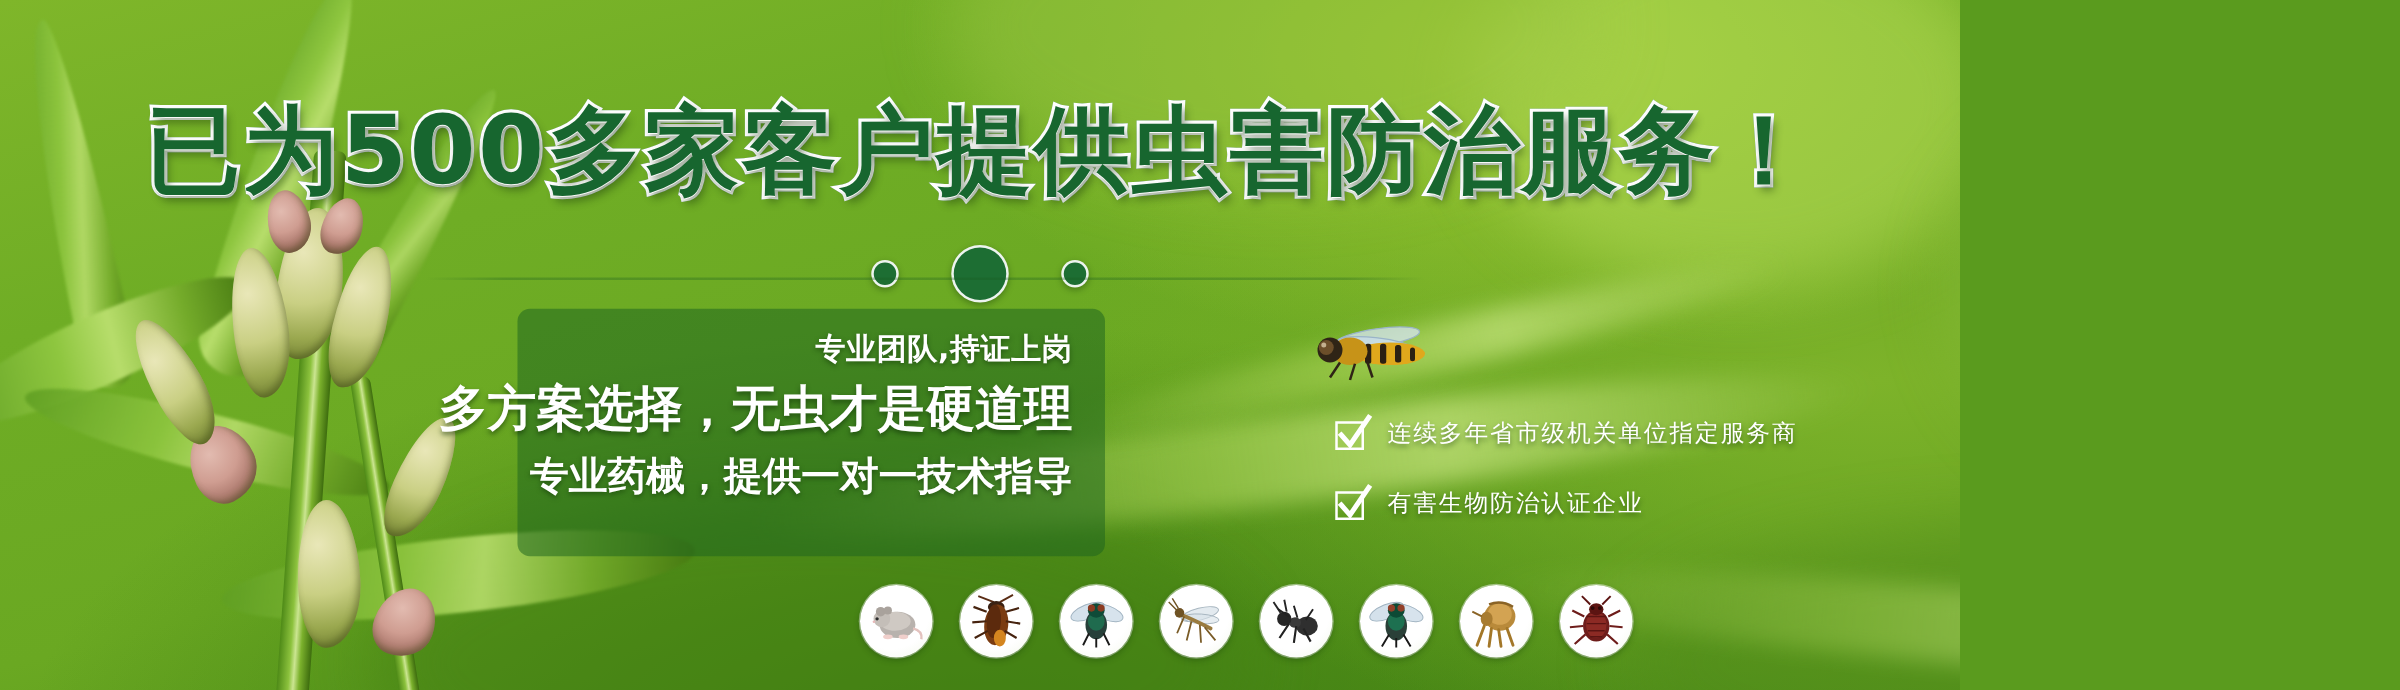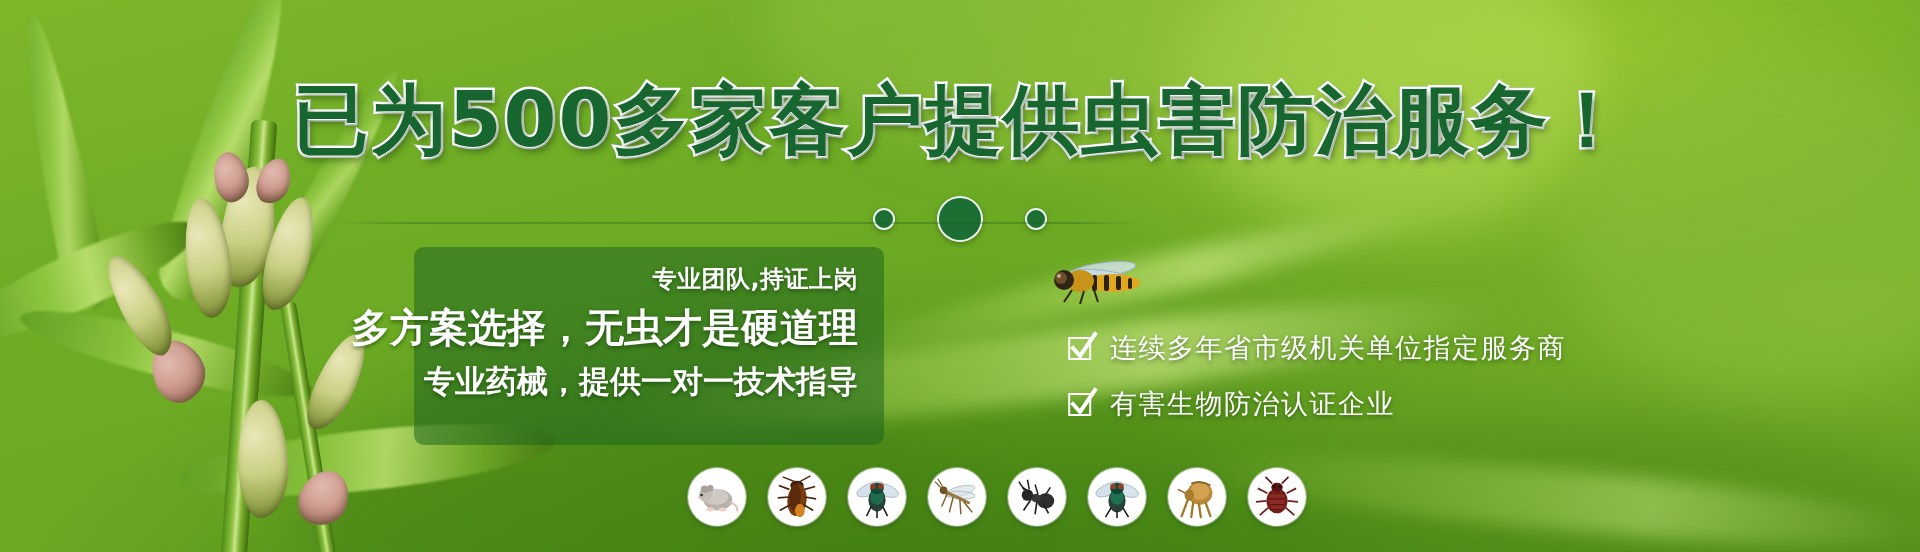--- a/index.html
+++ b/index.html
@@ -5,21 +5,21 @@
   * { margin:0; padding:0; box-sizing:border-box; }
   html,body { width:1920px; height:552px; overflow:hidden; }
   body {
     font-family:"Liberation Sans","DejaVu Sans",sans-serif;
     background:#5a9b1e;
   }
 
   
   #banner {
     position:relative;
-    width:1920px; height:552px;
+    width:1568px; height:552px;
     overflow:hidden;
     background:
       radial-gradient(ellipse 52% 70% at 78% 8%,   #9cc832 0%, rgba(156,200,50,0) 62%),
       radial-gradient(ellipse 60% 80% at 96% 55%,  #7db32a 0%, rgba(125,179,42,0) 70%),
       radial-gradient(ellipse 70% 90% at 50% 110%, #3f7d12 0%, rgba(63,125,18,0) 70%),
       linear-gradient(165deg,#7fb62a 0%, #6fad25 28%, #6aa822 55%, #59991c 78%, #4d8c18 100%);
   }
 
   
   .bokeh { position:absolute; border-radius:50%; filter:blur(26px); pointer-events:none; }
@@ -108,21 +108,21 @@
 
   
   #certs {
     position:absolute; left:1068px; top:333px;
     display:flex; flex-direction:column; gap:28px;
   }
   .cert { display:flex; align-items:center; gap:14px; }
   .cert .tick { width:28px; height:28px; flex:0 0 28px; position:relative; }
   .cert .tick svg { display:block; width:28px; height:28px; overflow:visible; }
   .cert .label {
-    color:#fff; font-size:27px; line-height:1;
+    color:#fff; font-size:19px; line-height:1;
     letter-spacing:1.5px; white-space:nowrap;
     text-shadow:0 2px 4px rgba(12,45,6,.5);
     font-family:"DejaVu Sans","Liberation Sans",sans-serif;
   }
 
   
   #pests {
     position:absolute; left:688px; top:468px;
     display:flex; align-items:center; gap:22px;
   }

